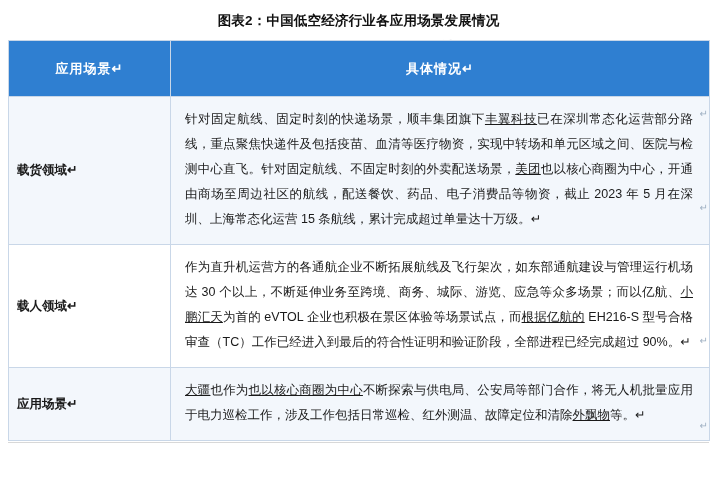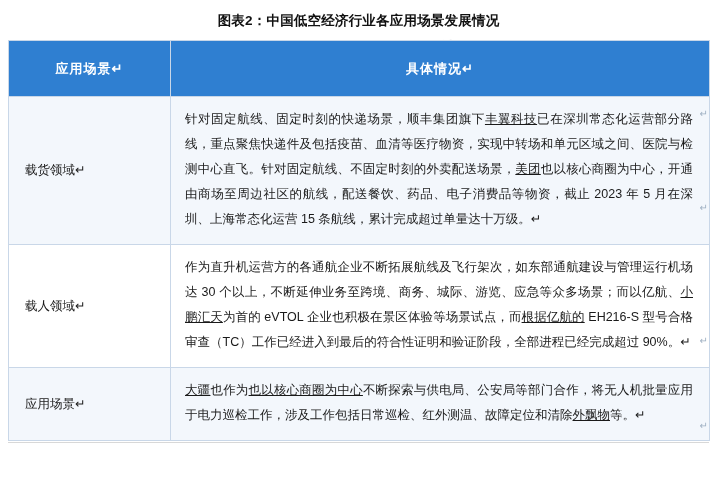--- a/index.html
+++ b/index.html
@@ -55,22 +55,23 @@
     height: 56px;
     letter-spacing: 1px;
     border: 1px solid #2f7fd1;
   }
   th.col-scene { width: 162px; }
   th.col-detail { width: 539px; }
   tbody td.scene {
     width: 162px;
     font-size: 12.5px;
     color: #1a1a1a;
-    padding: 8px 16px;
+    padding: 8px 8px;
     text-align: left;
+    font-weight: bold;
   }
   tbody td.detail {
     font-size: 12.5px;
     color: #1a1a1a;
     line-height: 25px;
     padding: 10px 16px 12px 14px;
     text-align: justify;
   }
   tbody tr.row-alt td {
     background: #f3f7fc;

